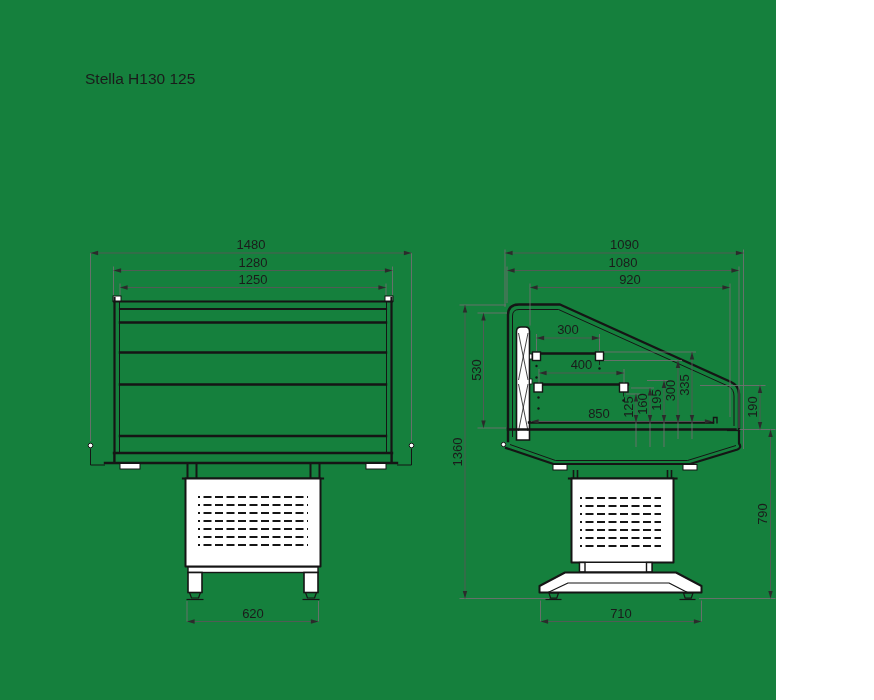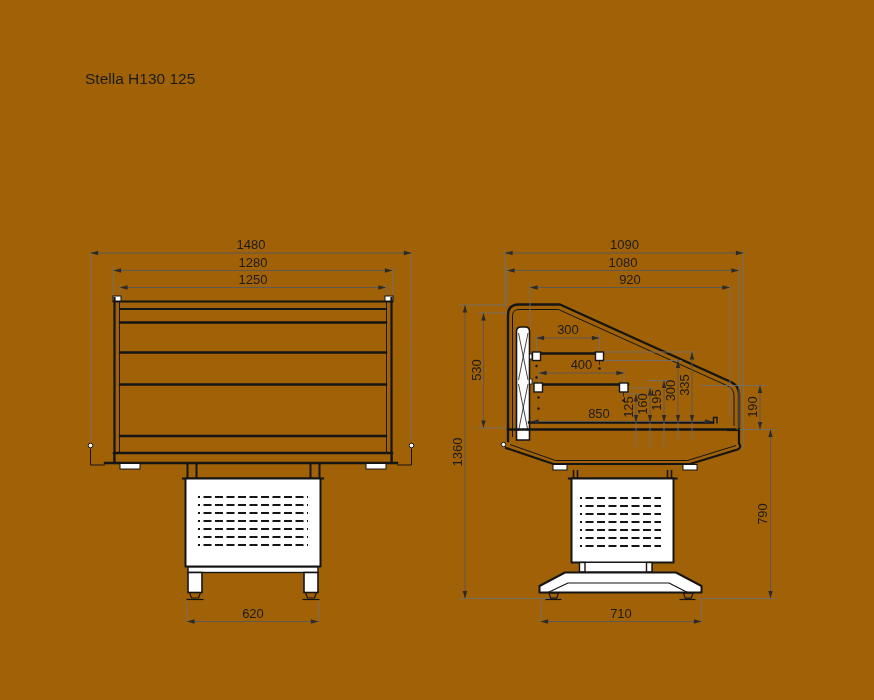--- a/index.html
+++ b/index.html
@@ -1,16 +1,16 @@
 <!DOCTYPE html>
 <html><head>
 <meta charset="utf-8">
 <style>
   html,body{margin:0;padding:0;background:#fff;}
-  .stage{position:relative;width:874px;height:700px;background:#a16207;overflow:hidden;}
+  .stage{position:relative;width:776px;height:700px;background:#15803d;overflow:hidden;}
   svg{display:block;}
   .o24{stroke:#151515;stroke-width:2.4;fill:none;stroke-linecap:square;stroke-linejoin:round;}
   .o22{stroke:#151515;stroke-width:2.2;fill:none;stroke-linecap:square;stroke-linejoin:round;}
   .o20{stroke:#151515;stroke-width:2;fill:none;stroke-linejoin:round;}
   .o16{stroke:#151515;stroke-width:1.6;fill:none;}
   .o14{stroke:#151515;stroke-width:1.4;fill:none;}
   .o12{stroke:#151515;stroke-width:1.2;fill:none;stroke-linejoin:round;}
   .o10{stroke:#151515;stroke-width:1;fill:none;}
   .o08{stroke:#151515;stroke-width:0.8;fill:none;}
   .wfill{fill:#fff;}

